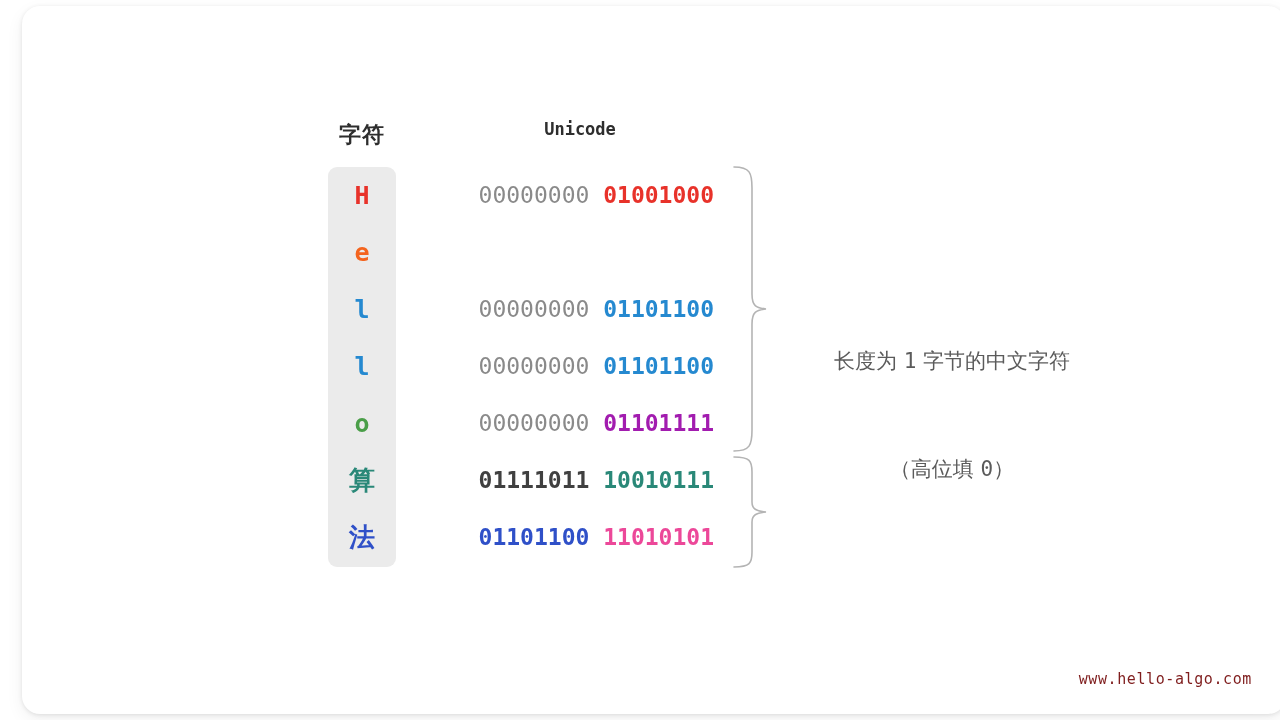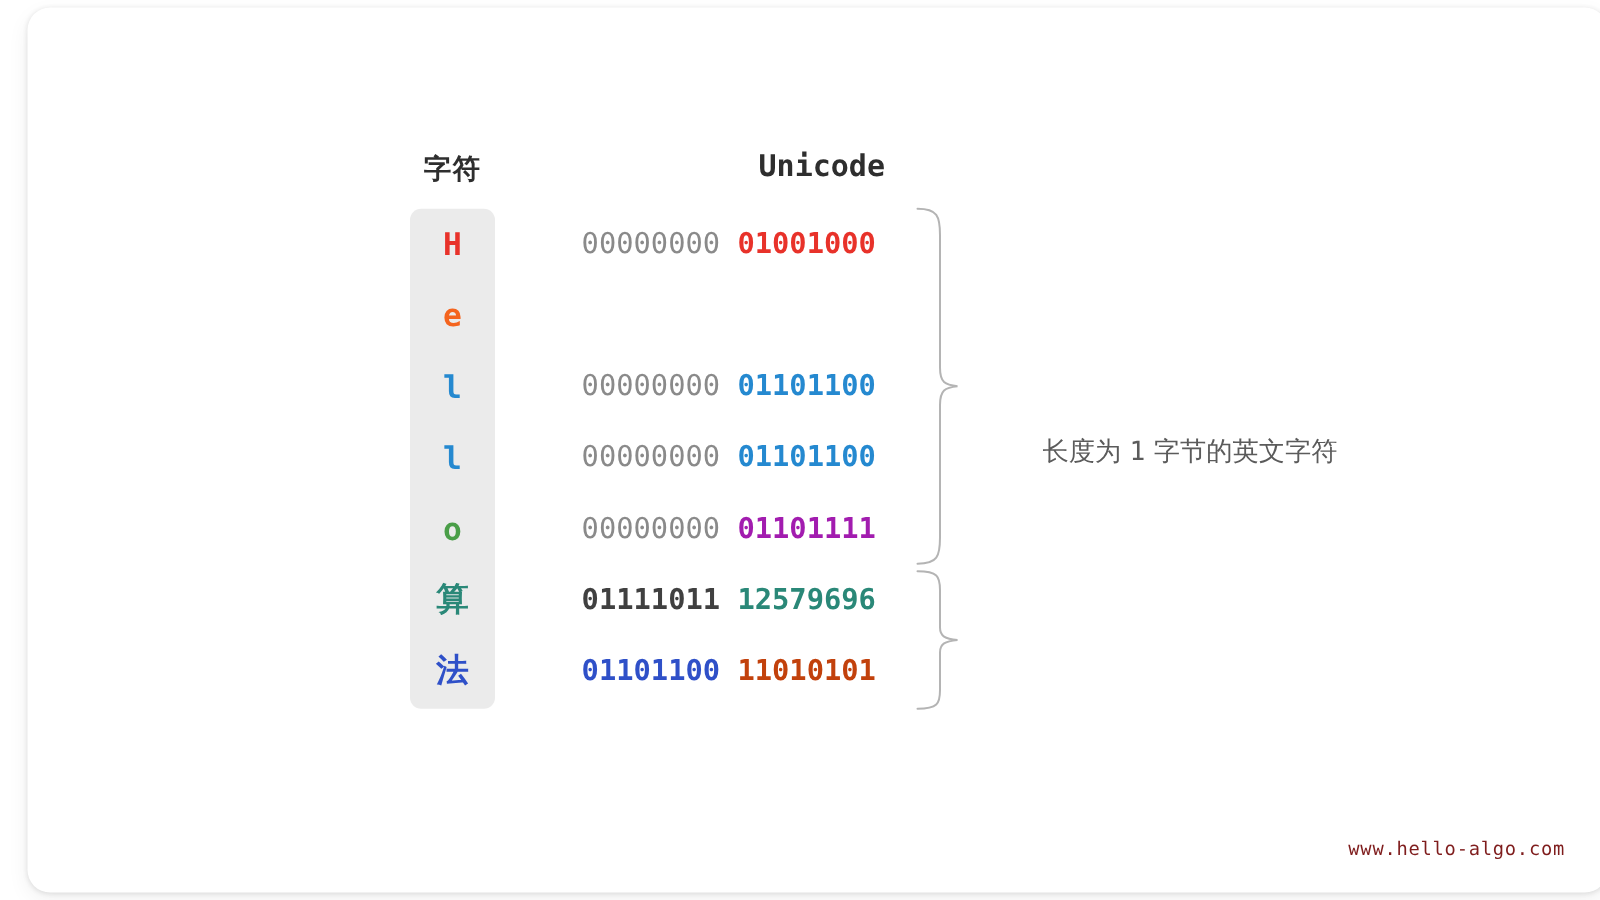--- a/index.html
+++ b/index.html
@@ -40,22 +40,22 @@
     color: #2e2e2e;
     letter-spacing: 1px;
     font-family: "DejaVu Sans", "Liberation Sans", sans-serif;
   }
 
   #col-header-unicode {
     position: absolute;
     left: 430px;
     top: 113px;
     width: 256px;
-    text-align: right;
-    font-size: 24px;
+    text-align: center;
+    font-size: 17px;
     font-weight: 700;
     color: #2e2e2e;
     font-family: "DejaVu Sans Mono", "Liberation Mono", monospace;
   }
 
   
   #char-column-bg {
     position: absolute;
     left: 306px;
     top: 161px;
@@ -91,21 +91,21 @@
     font-size: 26px;
   }
 
   .row-bits {
     position: absolute;
     left: 124px;
     top: 0;
     width: 262px;
     height: 57px;
     line-height: 57px;
-    text-align: center;
+    text-align: right;
     font-size: 23px;
     font-family: "DejaVu Sans Mono", "Liberation Mono", monospace;
     white-space: pre;
   }
 
   .bits-high {
     color: #8a8a8a;
     font-weight: 400;
   }
 
@@ -183,25 +183,25 @@
       <div class="row" style="top: 332px;">
         <div class="row-char" style="color: rgb(37, 137, 208);">l</div>
         <div class="row-bits"><span class="bits-high" style="color: rgb(138, 138, 138);">00000000</span><span> </span><span class="bits-low" style="color: rgb(37, 137, 208);">01101100</span></div>
       </div>
       <div class="row" style="top: 389px;">
         <div class="row-char" style="color: rgb(74, 158, 72);">o</div>
         <div class="row-bits"><span class="bits-high" style="color: rgb(138, 138, 138);">00000000</span><span> </span><span class="bits-low" style="color: #a21caf;">01101111</span></div>
       </div>
       <div class="row" style="top: 446px;">
         <div class="row-char cjk" style="color: rgb(42, 136, 120);">算</div>
-        <div class="row-bits"><span class="bits-high" style="color: #404040; font-weight: 700;">01111011</span><span> </span><span class="bits-low" style="color: rgb(42, 136, 120);">12579696</span></div>
+        <div class="row-bits"><span class="bits-high" style="color: #404040; font-weight: 700;">01111011</span><span> </span><span class="bits-low" style="color: rgb(42, 136, 120);">10010111</span></div>
       </div>
       <div class="row" style="top: 503px;">
         <div class="row-char cjk" style="color: rgb(47, 80, 200);">法</div>
-        <div class="row-bits"><span class="bits-high" style="color: rgb(47, 80, 200); font-weight: 700;">01101100</span><span> </span><span class="bits-low" style="color: #c2410c;">11010101</span></div>
+        <div class="row-bits"><span class="bits-high" style="color: rgb(47, 80, 200); font-weight: 700;">01101100</span><span> </span><span class="bits-low" style="color: #ec4899;">11010101</span></div>
       </div>
     </div>
 
   <svg class="brace" id="brace-group-1" style="left:706px; top:158px;" width="46" height="290" viewBox="0 0 46 290">
     <path d="M 6 3
              C 22 3, 24 9, 24 24
              L 24 130
              C 24 142, 28 144, 38 145
              C 28 146, 24 148, 24 160
              L 24 266
@@ -212,19 +212,20 @@
     <path d="M 6 3
              C 22 3, 24 7, 24 18
              L 24 48
              C 24 55, 28 57, 38 58
              C 28 59, 24 61, 24 68
              L 24 98
              C 24 109, 22 113, 6 113" fill="none" stroke="#b4b4b4" stroke-width="1.6" stroke-linecap="round"></path>
   </svg>
 
   <div class="annotation" id="annotation-1">
-    <div><span>长度为 </span><span class="mono">1</span><span> 字节的英文字符</span></div>
+    <div><span>长度为 </span><span class="mono">1</span><span> 字节的中文字符</span></div>
+    <div><span>（高位填 </span><span class="mono">0</span><span>）</span></div>
   </div>
 
 
   <div id="watermark">www.hello-algo.com</div>
 
 </div>
 
 </body></html>

